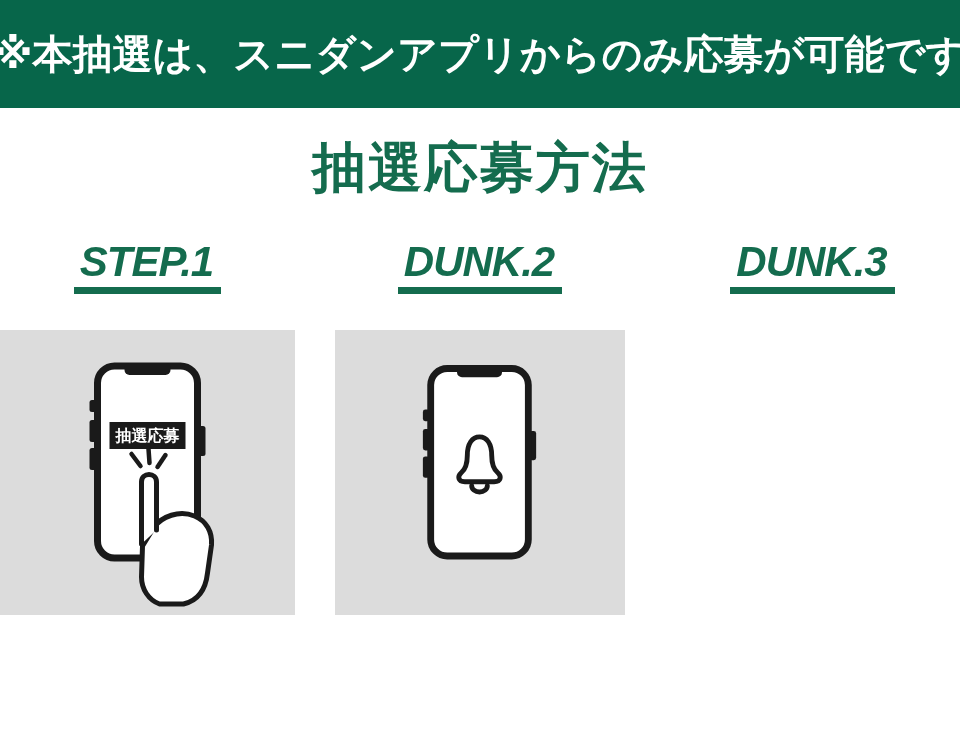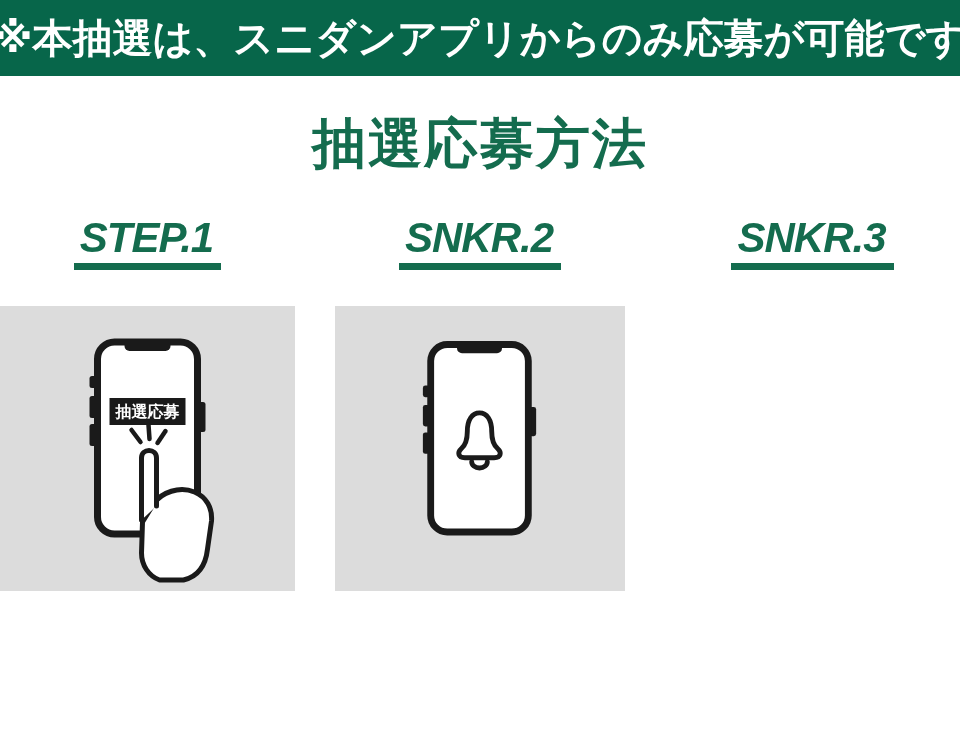--- a/index.html
+++ b/index.html
@@ -11,30 +11,30 @@
   }
   *{box-sizing:border-box;margin:0;padding:0;}
   html,body{width:960px;height:729px;}
   body{
     background:#ffffff;
     font-family:"Liberation Sans","DejaVu Sans",sans-serif;
     overflow:hidden;
     position:relative;
   }
   .banner{
-    width:960px;height:76px;
+    width:960px;height:108px;
     background:var(--banner-bg);
     color:#ffffff;
     display:flex;align-items:center;justify-content:center;
     font-size:40px;font-weight:bold;
     white-space:nowrap;
     letter-spacing:0px;
   }
   .page-title{
-    margin-top:36px;
+    margin-top:28px;
     text-align:center;
     color:var(--accent);
     font-size:54px;
     font-weight:bold;
     line-height:1.15;
     letter-spacing:2px;
   }
   .steps-row{
     margin-top:42px;
     display:grid;
@@ -89,24 +89,24 @@
   <span>※本抽選は、スニダンアプリからのみ応募が可能です</span>
 </div>
 
 <h1 class="page-title">抽選応募方法</h1>
 
 <div class="steps-row">
   <div class="step-cell">
     <span class="step-label">STEP.1</span>
   </div>
   <div class="step-cell">
-    <span class="step-label">SNKR.2</span>
+    <span class="step-label">DUNK.2</span>
   </div>
   <div class="step-cell">
-    <span class="step-label">SNKR.3</span>
+    <span class="step-label">DUNK.3</span>
   </div>
 </div>
 
 <div class="panels-row">
 
 
   <div class="panel">
     <svg viewBox="0 0 290 285">
 
       <rect x="87" y="70" width="7" height="12" rx="2.5" fill="#1A1A1A"></rect>

